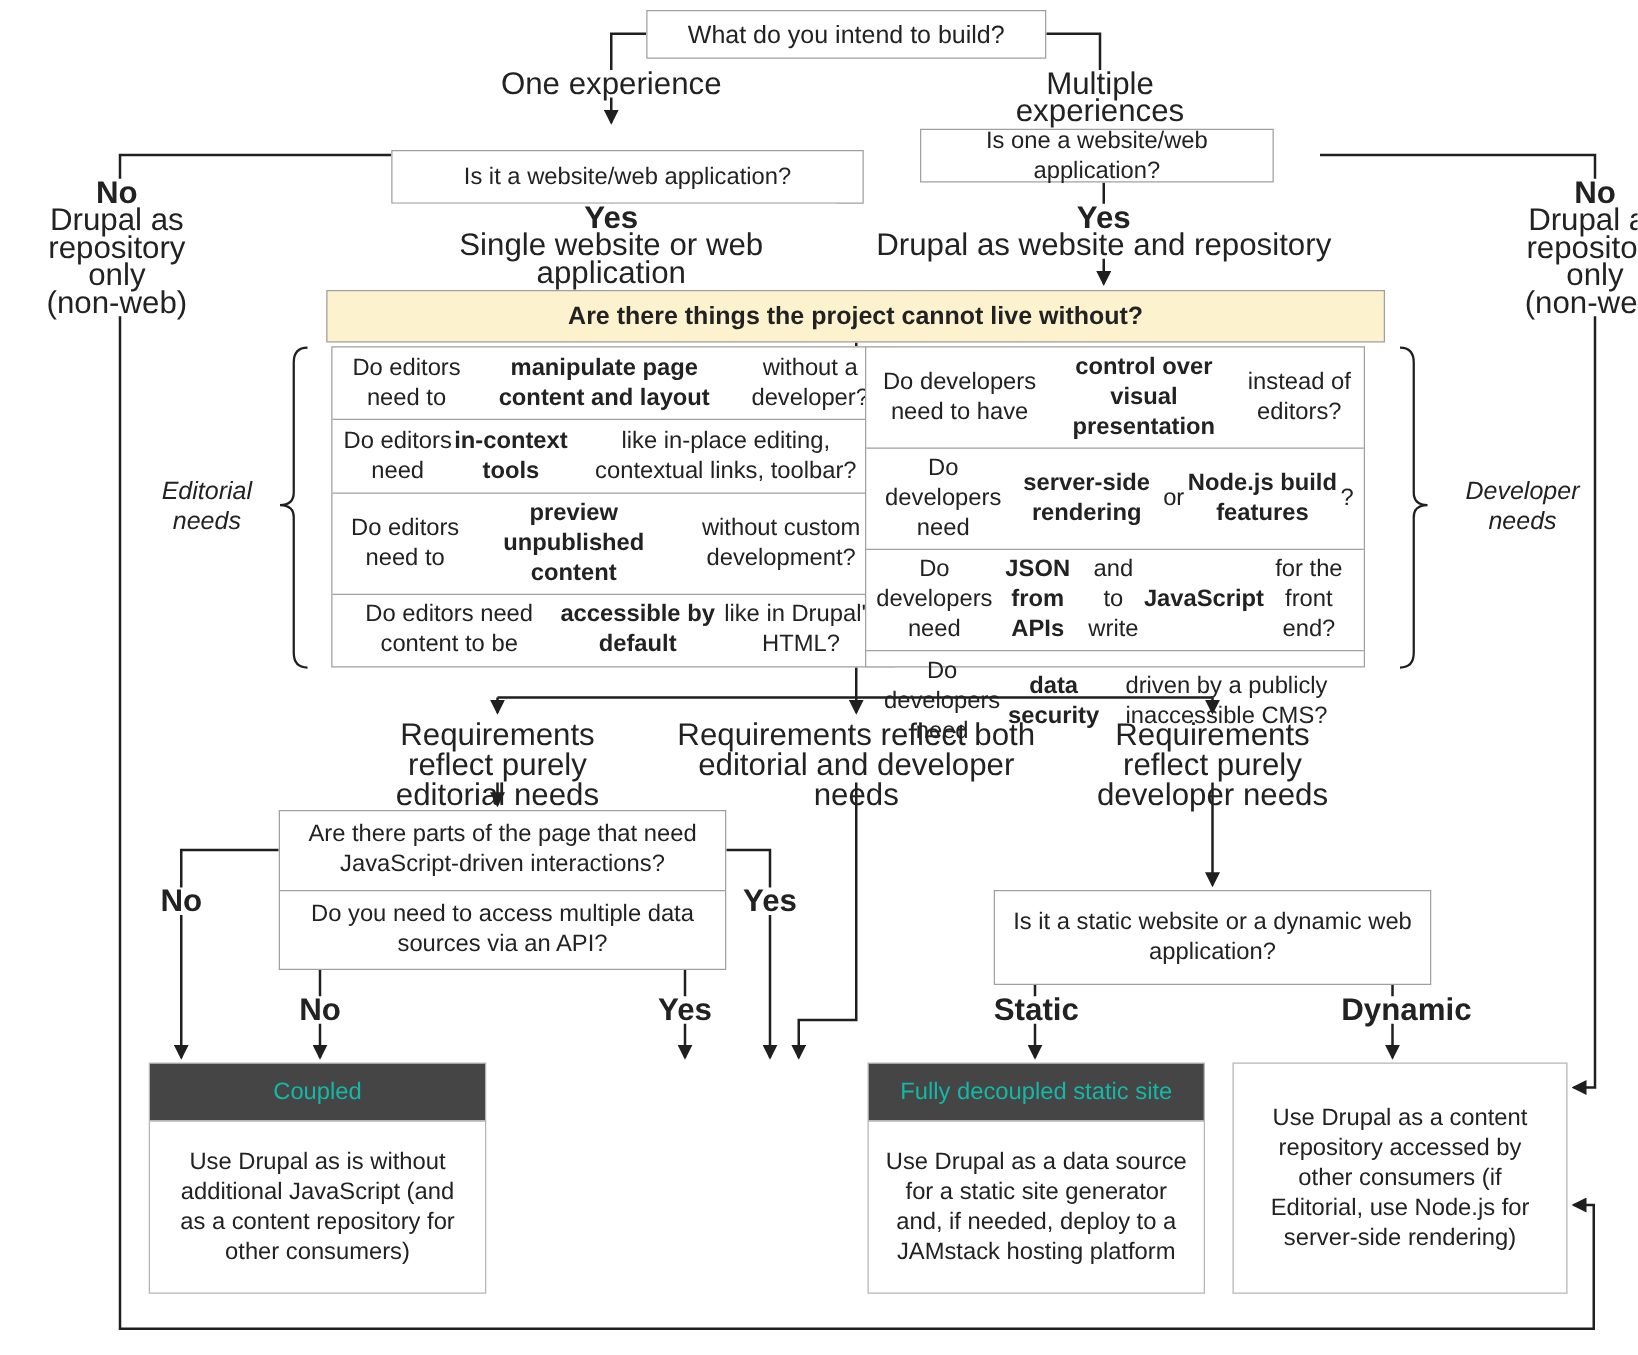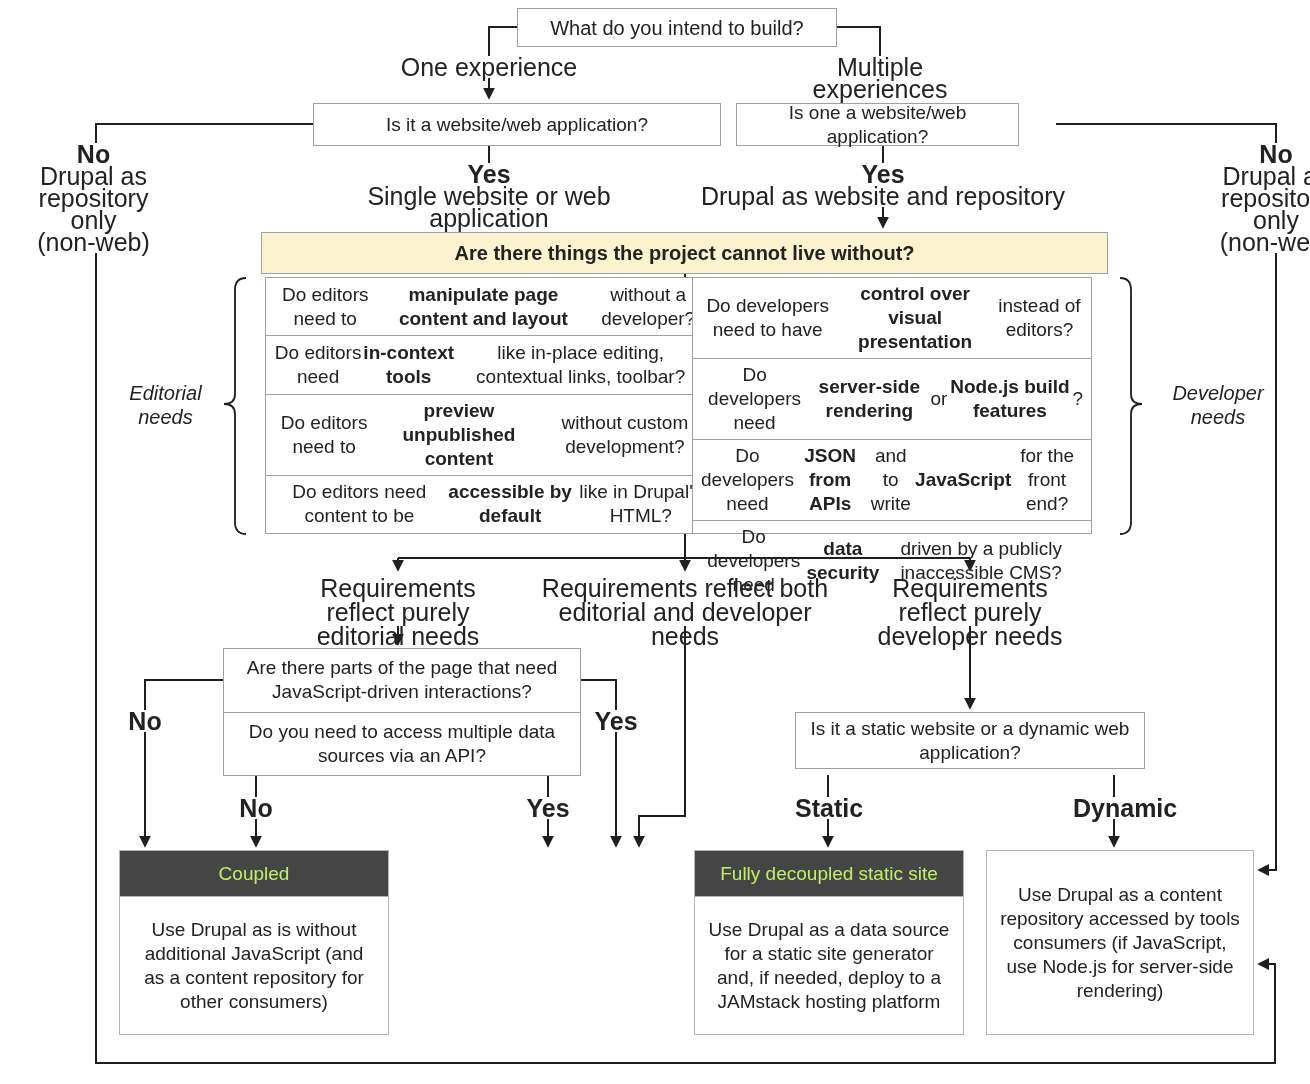--- a/index.html
+++ b/index.html
@@ -25,21 +25,21 @@
   .qcol{position:absolute;border:1.5px solid var(--border);background:#fff;display:flex;flex-direction:column;}
   .qrow{flex:1;display:flex;align-items:center;justify-content:center;text-align:center;
         font-size:19px;line-height:24px;padding:4px 8px;border-top:1.5px solid var(--border);}
   .qrow:first-child{border-top:none;}
   .lbl{position:absolute;text-align:center;font-size:25px;line-height:22px;}
   .lbl.onwire{background:#fff;}
   .lbl.bold{font-weight:bold;}
   .lbl .b{font-weight:bold;display:block;}
   .side-note{position:absolute;font-style:italic;font-size:20px;line-height:24px;text-align:center;}
   .result{position:absolute;border:1.5px solid var(--border-light);background:#fff;display:flex;flex-direction:column;}
-  .result .hdr{height:46px;background:var(--header-dark);color:#bef264;display:flex;align-items:center;justify-content:center;
+  .result .hdr{height:46px;background:var(--header-dark);color:#14b8a6;display:flex;align-items:center;justify-content:center;
                font-size:19px;border-bottom:1.5px solid var(--border-light);}
   .result .bdy{flex:1;display:flex;align-items:center;justify-content:center;text-align:center;
                font-size:19px;line-height:24px;padding:8px 13px;}
 </style>
 </head>
 <body>
 
 <div class="canvas">
 
   <svg class="wires" viewBox="0 0 1310 1084" fill="none" stroke="#1f1f1f" stroke-width="2">
@@ -82,21 +82,21 @@
     <path d="M1092 278 Q 1103 278 1103 290 L 1103 394 Q 1103 404 1114 404 Q 1103 404 1103 414 L 1103 522 Q 1103 534 1092 534" stroke-width="1.8"></path>
   </svg>
 
   <div class="box title" style="left:489px;top:8px;width:320px;height:39px">
     <span>What do you intend to build?</span>
   </div>
 
   <div class="lbl onwire" style="left:371px;top:56px;width:180px">One experience</div>
   <div class="lbl onwire" style="left:757px;top:56px;width:190px">Multiple experiences</div>
 
-  <div class="box" style="left:285px;top:103px;width:408px;height:43px">
+  <div class="box" style="left:285px;top:120px;width:378px;height:43px">
     <span>Is it a website/web application?</span>
   </div>
   <div class="box" style="left:708px;top:103px;width:283px;height:43px">
     <span>Is one a website/web application?</span>
   </div>
 
   <div class="lbl onwire" style="left:8px;top:143px;width:115px">
     <span class="b">No</span>
     <span>Drupal as<br>repository<br>only<br>(non-web)</span>
   </div>
@@ -141,31 +141,31 @@
   <div class="qcol" style="left:195px;top:648px;width:358px;height:128px">
     <div class="qrow">Are there parts of the page that need JavaScript-driven interactions?</div>
     <div class="qrow">Do you need to access multiple data sources via an API?</div>
   </div>
 
   <div class="lbl onwire bold" style="left:95px;top:710px;width:44px">No</div>
   <div class="lbl onwire bold" style="left:566px;top:710px;width:44px">Yes</div>
   <div class="lbl onwire bold" style="left:206px;top:797px;width:44px">No</div>
   <div class="lbl onwire bold" style="left:498px;top:797px;width:44px">Yes</div>
 
-  <div class="box" style="left:767px;top:712px;width:350px;height:57px">
+  <div class="box" style="left:767px;top:712px;width:350px;height:76px">
     <span>Is it a static website or a dynamic web application?</span>
   </div>
   <div class="lbl onwire bold" style="left:767px;top:797px;width:66px">Static</div>
   <div class="lbl onwire bold" style="left:1045px;top:797px;width:82px">Dynamic</div>
 
   <div class="result" style="left:91px;top:850px;width:270px;height:185px">
     <div class="hdr">Coupled</div>
     <div class="bdy">Use Drupal as is without additional JavaScript (and as a content repository for other consumers)</div>
   </div>
   <div class="result" style="left:666px;top:850px;width:270px;height:185px">
     <div class="hdr">Fully decoupled static site</div>
     <div class="bdy">Use Drupal as a data source for a static site generator and, if needed, deploy to a JAMstack hosting platform</div>
   </div>
   <div class="result" style="left:958px;top:850px;width:268px;height:185px">
-    <div class="bdy">Use Drupal as a content repository accessed by tools consumers (if JavaScript, use Node.js for server-side rendering)</div>
+    <div class="bdy">Use Drupal as a content repository accessed by other consumers (if Editorial, use Node.js for server-side rendering)</div>
   </div>
 
 </div>
 
 </body></html>

